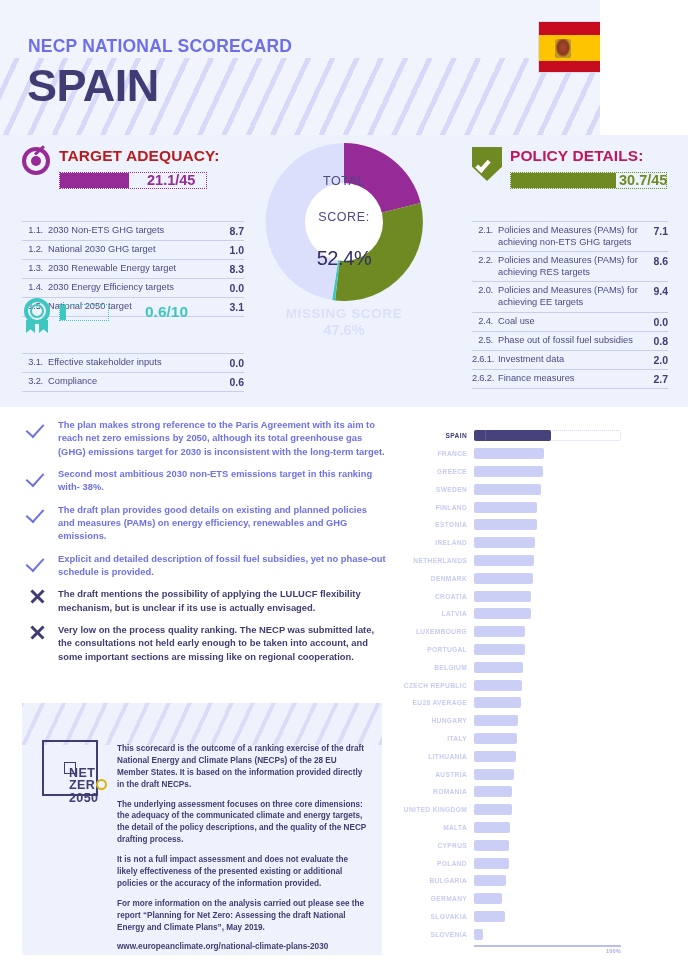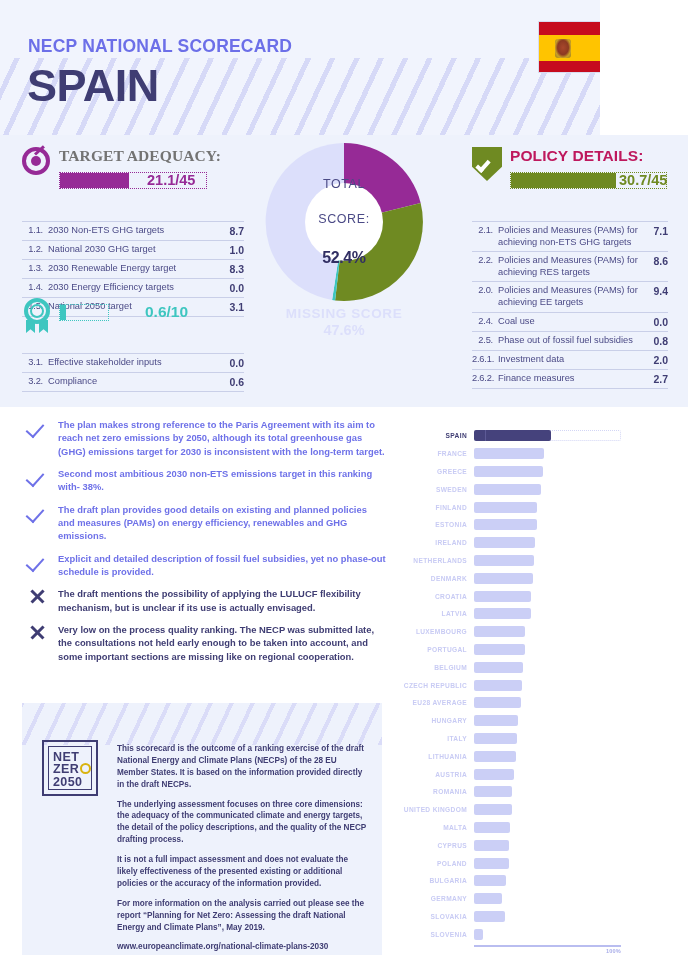--- a/index.html
+++ b/index.html
@@ -117,21 +117,21 @@
   .item-num { width: 26px; text-align: right; padding-right: 5px; flex: 0 0 26px; letter-spacing:-0.2px;}
   .item-label { flex: 1 1 auto; line-height: 1.25; }
   .item-val {
     flex: 0 0 26px; text-align: right;
     font-weight: bold; font-size: 10.5px;
     color: #3f3d73;
   }
 
   
   .ta { left: 22px; top: 12px; width: 222px; }
-  .ta .sec-title { color: #737373; font-family: Liberation Serif, serif; }
+  .ta .sec-title { color: #b91c1c; }
   .ta .bar-track { border-color: #962a96; }
   .ta .bar-fill { background: #962a96; }
   .ta .bar-score { color: #962a96; }
   .icon-target {
     position: absolute; left: 0; top: 0;
     width: 28px; height: 28px; border-radius: 50%;
     border: 4px solid #962a96;
   }
   .icon-target::before {
     content:""; position:absolute; left:5px; top:5px;
@@ -187,21 +187,21 @@
 
   
   .donut-wrap { position: absolute; left: 265px; top: 8px; width: 158px; height: 210px; }
   .donut { position: absolute; left: 0; top: 0; width: 158px; height: 158px; }
   .donut-hole {
     position: absolute; left: 40px; top: 40px; width: 78px; height: 78px;
     border-radius: 50%; background: #ffffff;
     display: flex; flex-direction: column; align-items: center; justify-content: center; gap: 21px;
   }
   .ts-label { font-size: 12.5px; color: #4b4a86; line-height: 1.15; letter-spacing: 0.6px; text-align:center; }
-  .ts-value { font-size: 16px; font-weight: bold; color: #322f63; margin-top: 2px; letter-spacing: -0.4px;}
+  .ts-value { font-size: 20px; font-weight: normal; color: #322f63; margin-top: 2px; letter-spacing: -0.4px;}
   .missing { position: absolute; left: 0; top: 163px; width: 158px; text-align: center; }
   .missing-label { font-size: 13.5px; font-weight: bold; color: #dcdffb; letter-spacing: 0.6px; }
   .missing-value { font-size: 14.5px; font-weight: bold; color: #dcdffb; margin-top: 1px; }
 
   
   .findings { position: absolute; left: 26px; top: 418px; width: 360px; }
   .finding { display: flex; margin-bottom: 9px; }
   .f-icon { flex: 0 0 32px; position: relative; height: 18px; }
   .f-check {
     position: absolute; left: 4px; top: 2px;
@@ -261,21 +261,21 @@
   .about-stripes {
     position: absolute; left: 0; top: 0; width: 360px; height: 42px;
     background-image: repeating-linear-gradient(
       -65deg, #dadcf8 0px, #dadcf8 4px,
       rgba(0,0,0,0) 4px, rgba(0,0,0,0) 19px);
   }
   .logo {
     position: absolute; left: 20px; top: 37px;
     width: 56px; height: 56px;
     border: 2.5px solid #3f3d73;
-    padding: 4px;
+    padding: 20px;
   }
   .logo-inner { width: 100%; height: 100%; border: 1px solid #3f3d73; position: relative; }
   .logo-l {
     position: absolute; left: 4px; font-size: 12.5px; font-weight: bold;
     color: #3f3d73; letter-spacing: 0.4px; line-height: 1;
   }
   .logo-l1 { top: 4px; }
   .logo-l2 { top: 16px; }
   .logo-l3 { top: 29px; }
   .logo-o {

